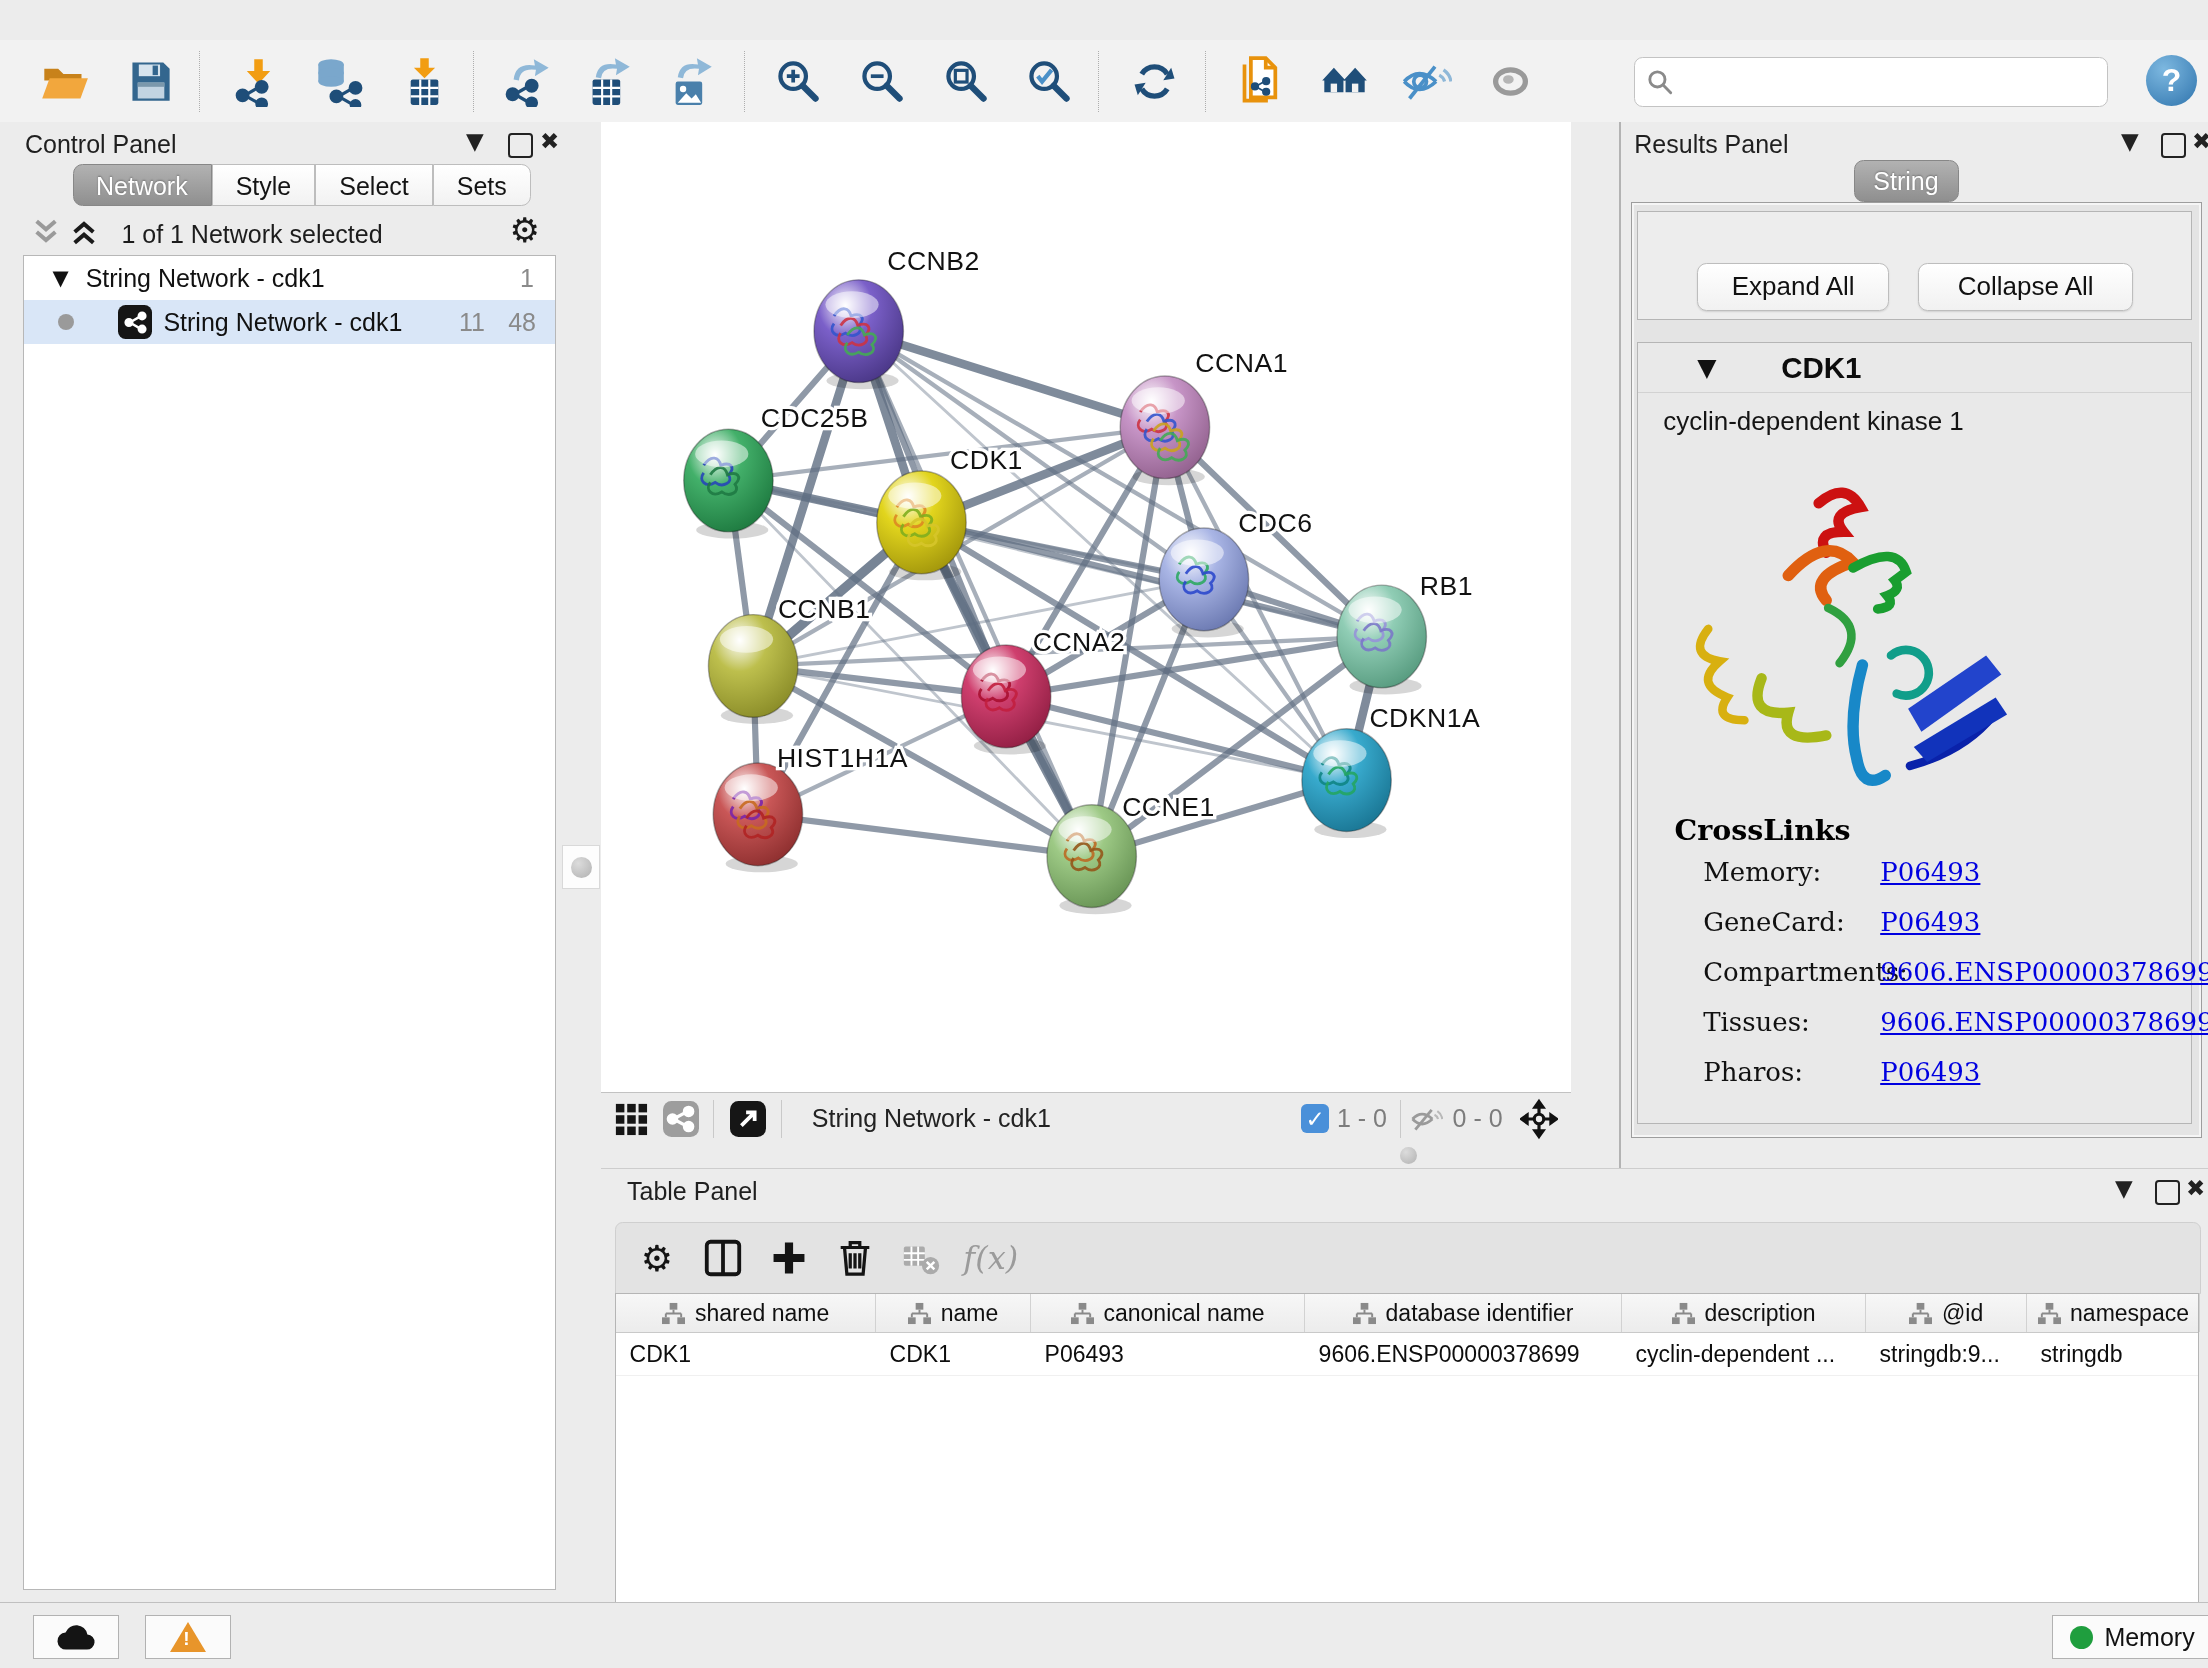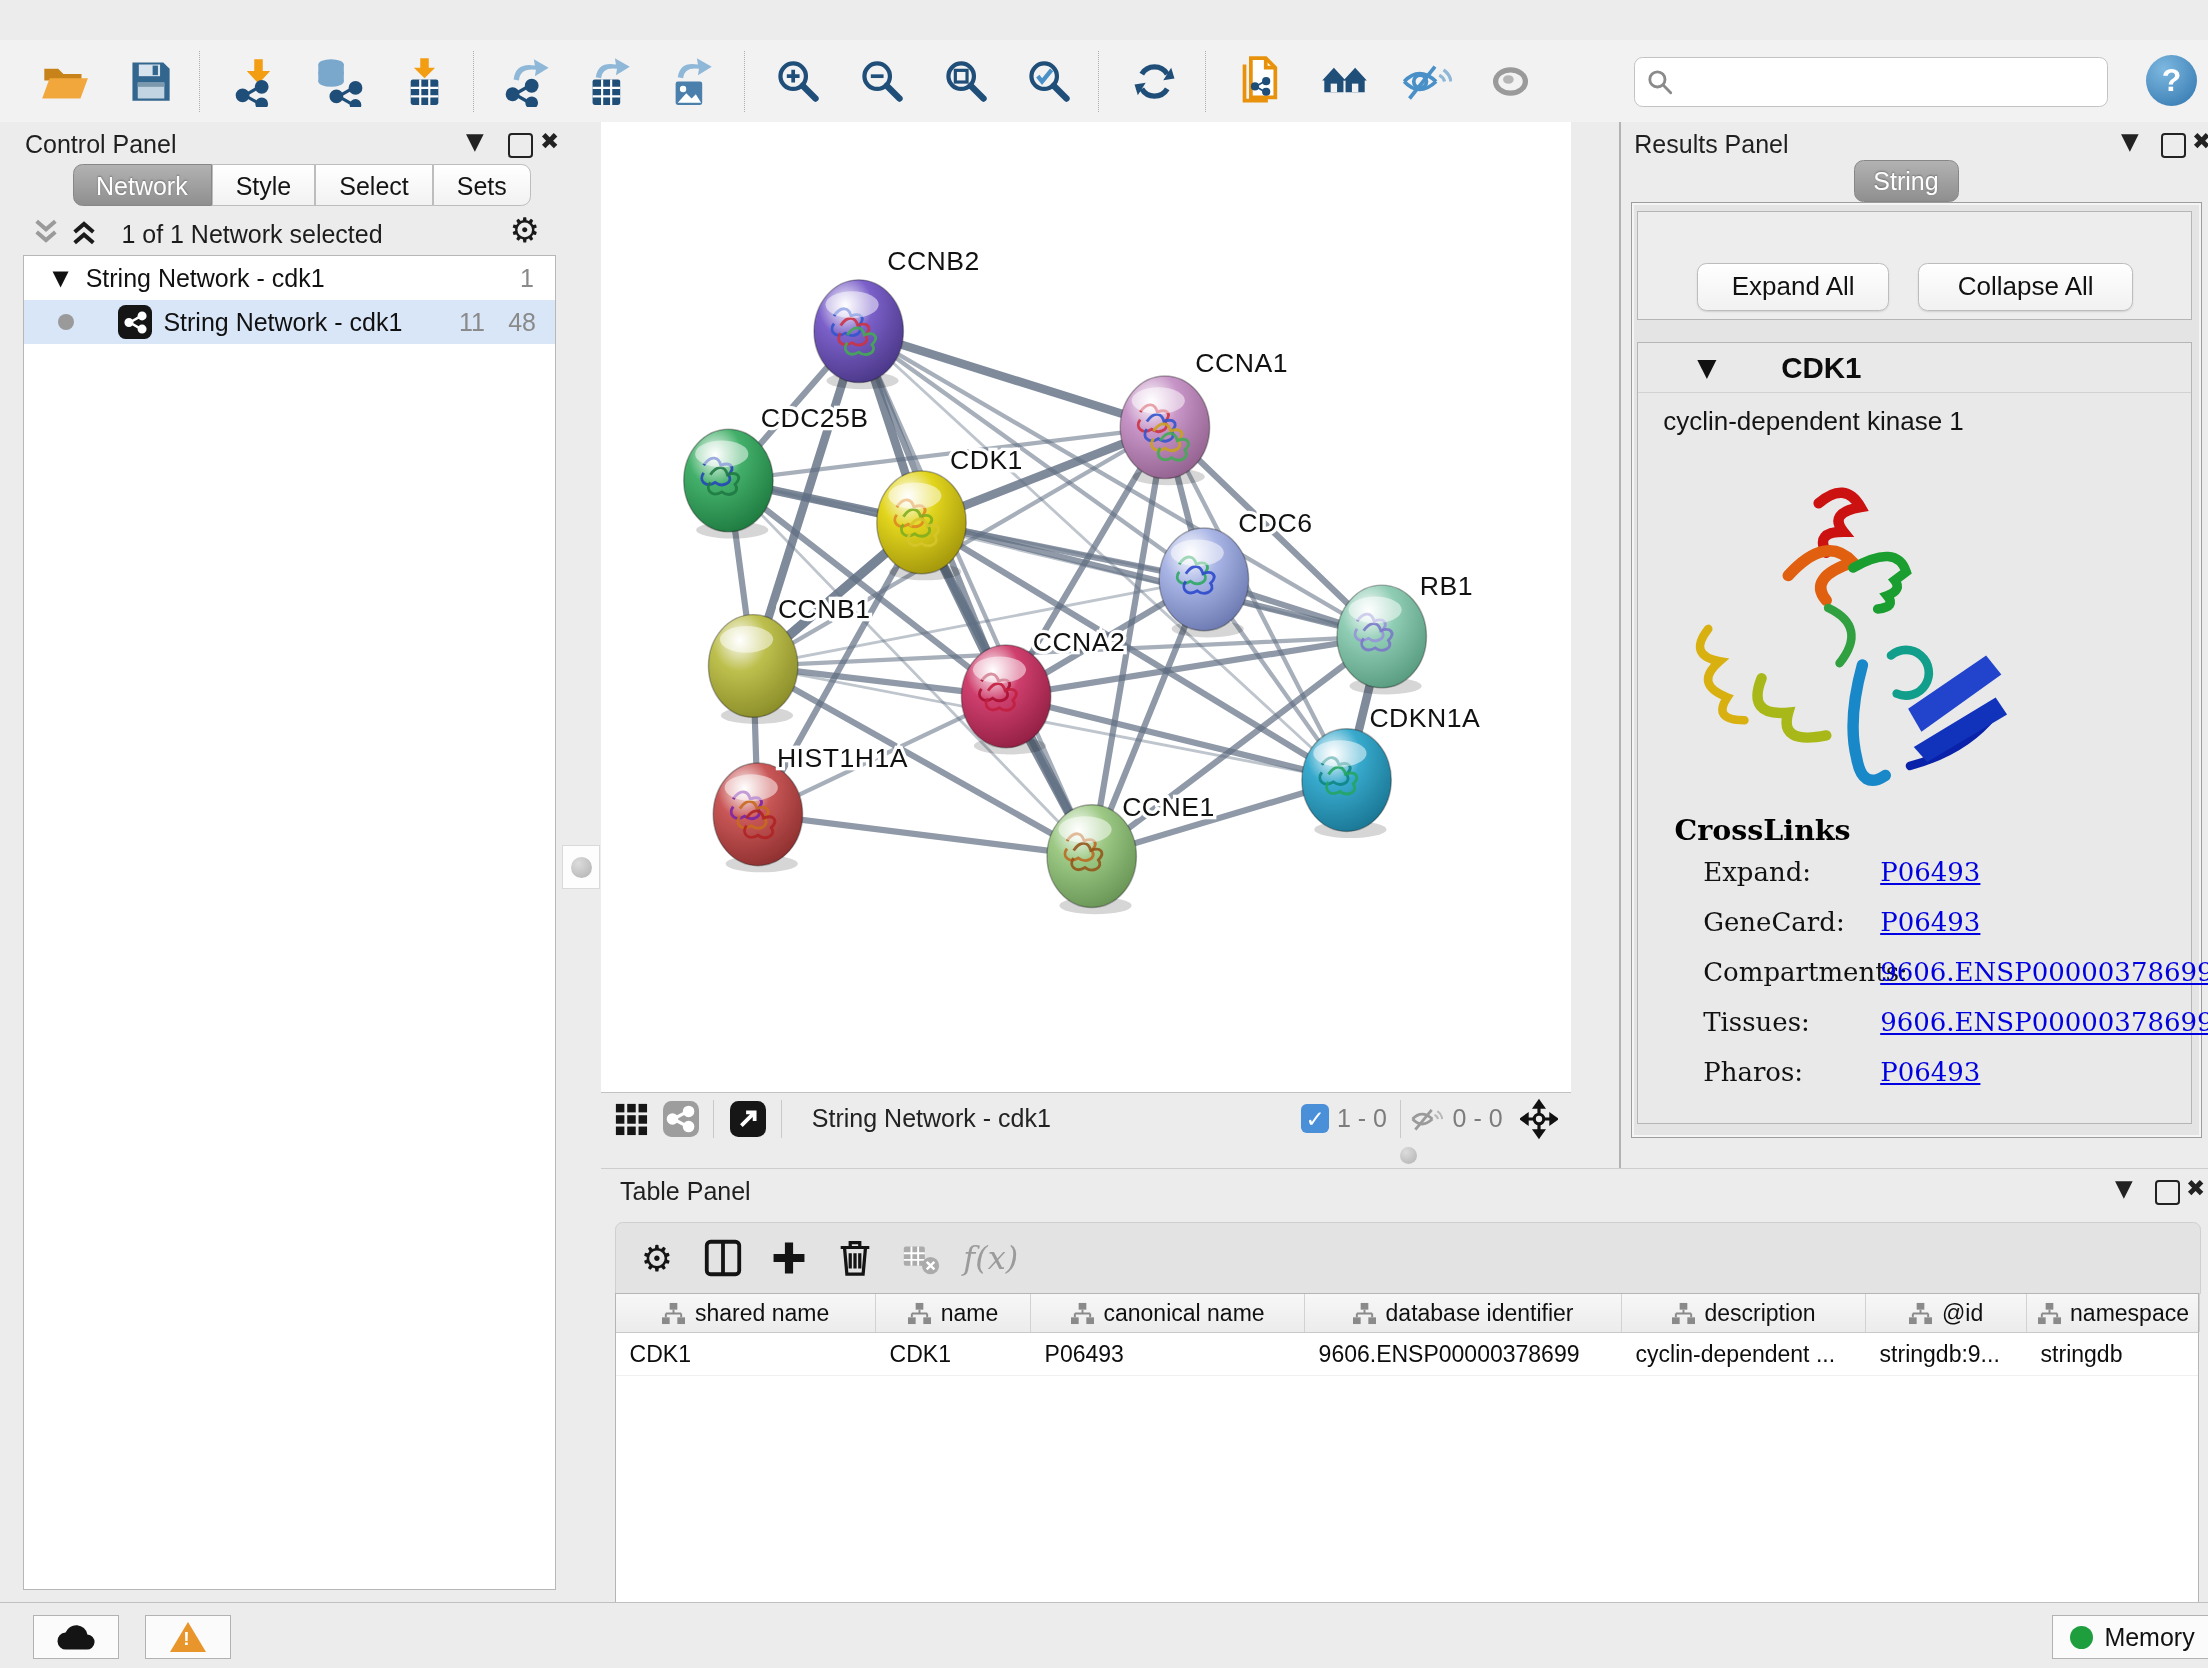--- a/index.html
+++ b/index.html
@@ -675,21 +675,21 @@
               <path d="M198 206 q-16 58 -6 98 q6 34 30 18" stroke="#1888c8" stroke-width="12"></path>
               <path d="M248 312 q58 -16 88 -54" stroke="#0a22aa" stroke-width="9"></path>
             </g>
             <polygon points="246,252 328,196 344,216 260,276" fill="#2244cc"></polygon>
             <polygon points="252,292 338,240 350,258 266,308" fill="#1133bb"></polygon>
           </svg>
           <div id="rp-cross">
             <div id="cl-head">CrossLinks</div>
             <div id="cl-rows">
                 <div class="cl-row">
-                  <div class="cl-label">Expand:</div>
+                  <div class="cl-label">Memory:</div>
                   <div class="cl-link">P06493</div>
                 </div>
                 <div class="cl-row">
                   <div class="cl-label">GeneCard:</div>
                   <div class="cl-link">P06493</div>
                 </div>
                 <div class="cl-row">
                   <div class="cl-label">Compartments:</div>
                   <div class="cl-link">9606.ENSP00000378699</div>
                 </div>
@@ -702,21 +702,21 @@
                   <div class="cl-link">P06493</div>
                 </div>
               </div>
           </div>
         </div>
       </div>
     </div>
   </div>
 
   <div id="table-panel">
-    <div class="panel-head" style="left:19px">Table Panel</div>
+    <div class="panel-head" style="left:26px">Table Panel</div>
     <span class="pctl symf" style="left:1514px">▼</span>
     <span class="pctl sq" style="left:1554px"></span>
     <span class="pctl symf" style="left:1585px;font-weight:bold">✖</span>
 
     <div id="tp-toolbox">
       <span class="tp-ico symf" style="font-size:36px;color:#141414">⚙</span>
       <span class="tp-ico">
         <svg width="42" height="42" viewBox="0 0 44 44">
             <rect x="5" y="5" width="34" height="34" rx="4" fill="none" stroke="#141414" stroke-width="4"></rect>
         <path d="M22 5v34" stroke="#141414" stroke-width="4"></path>

